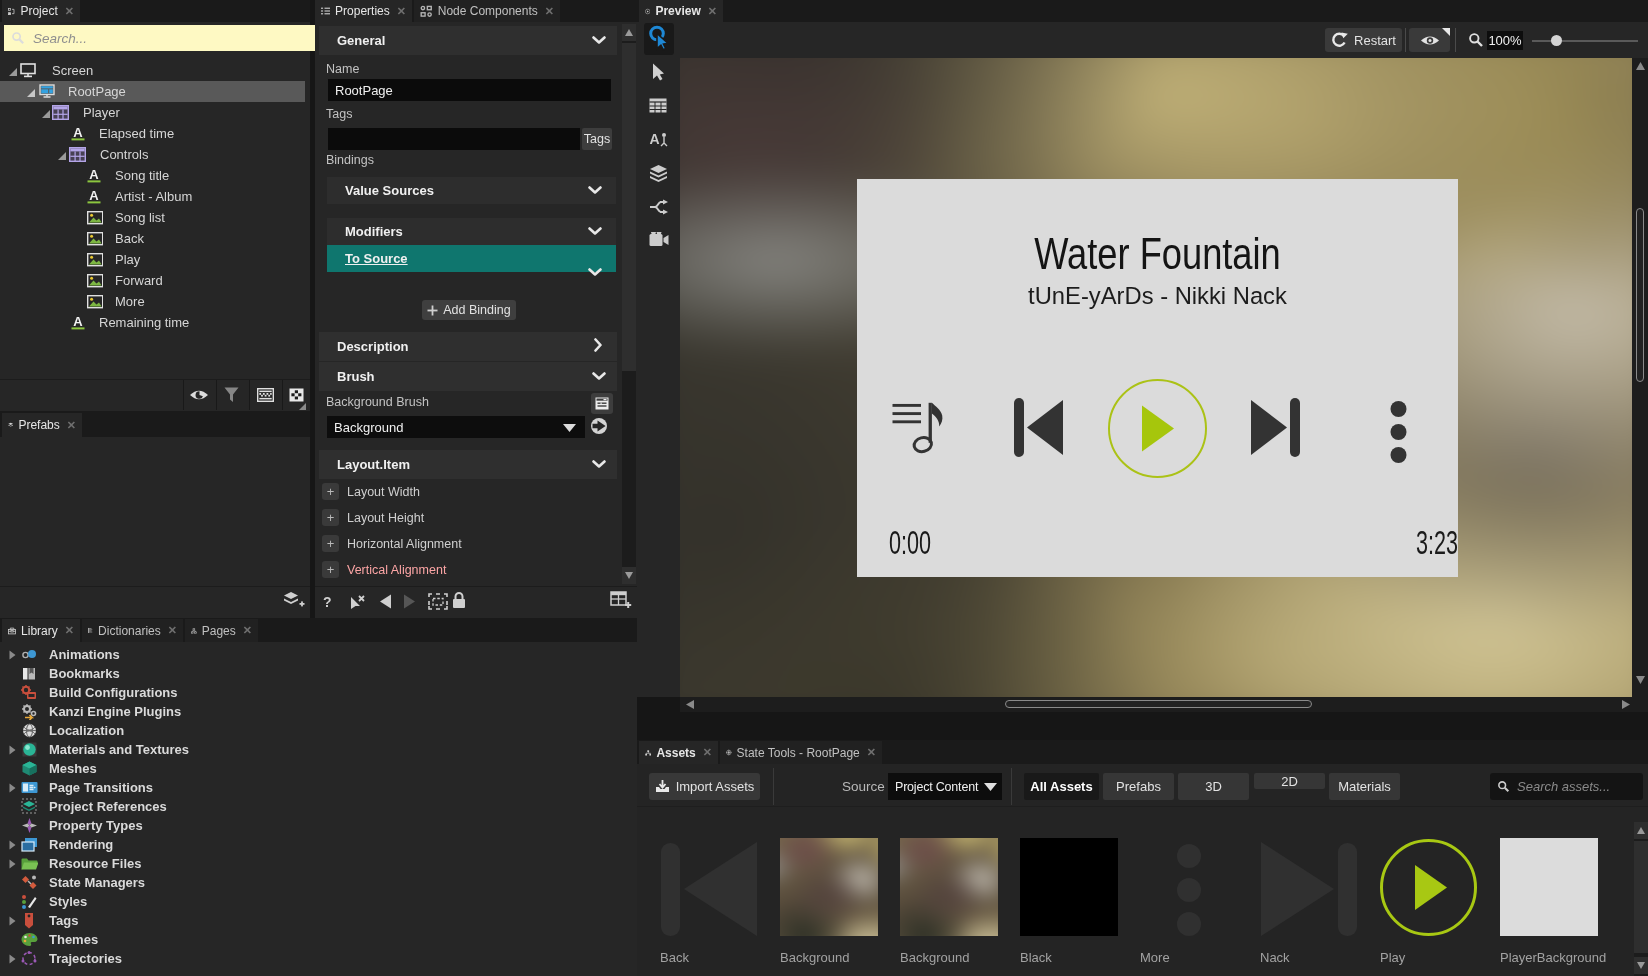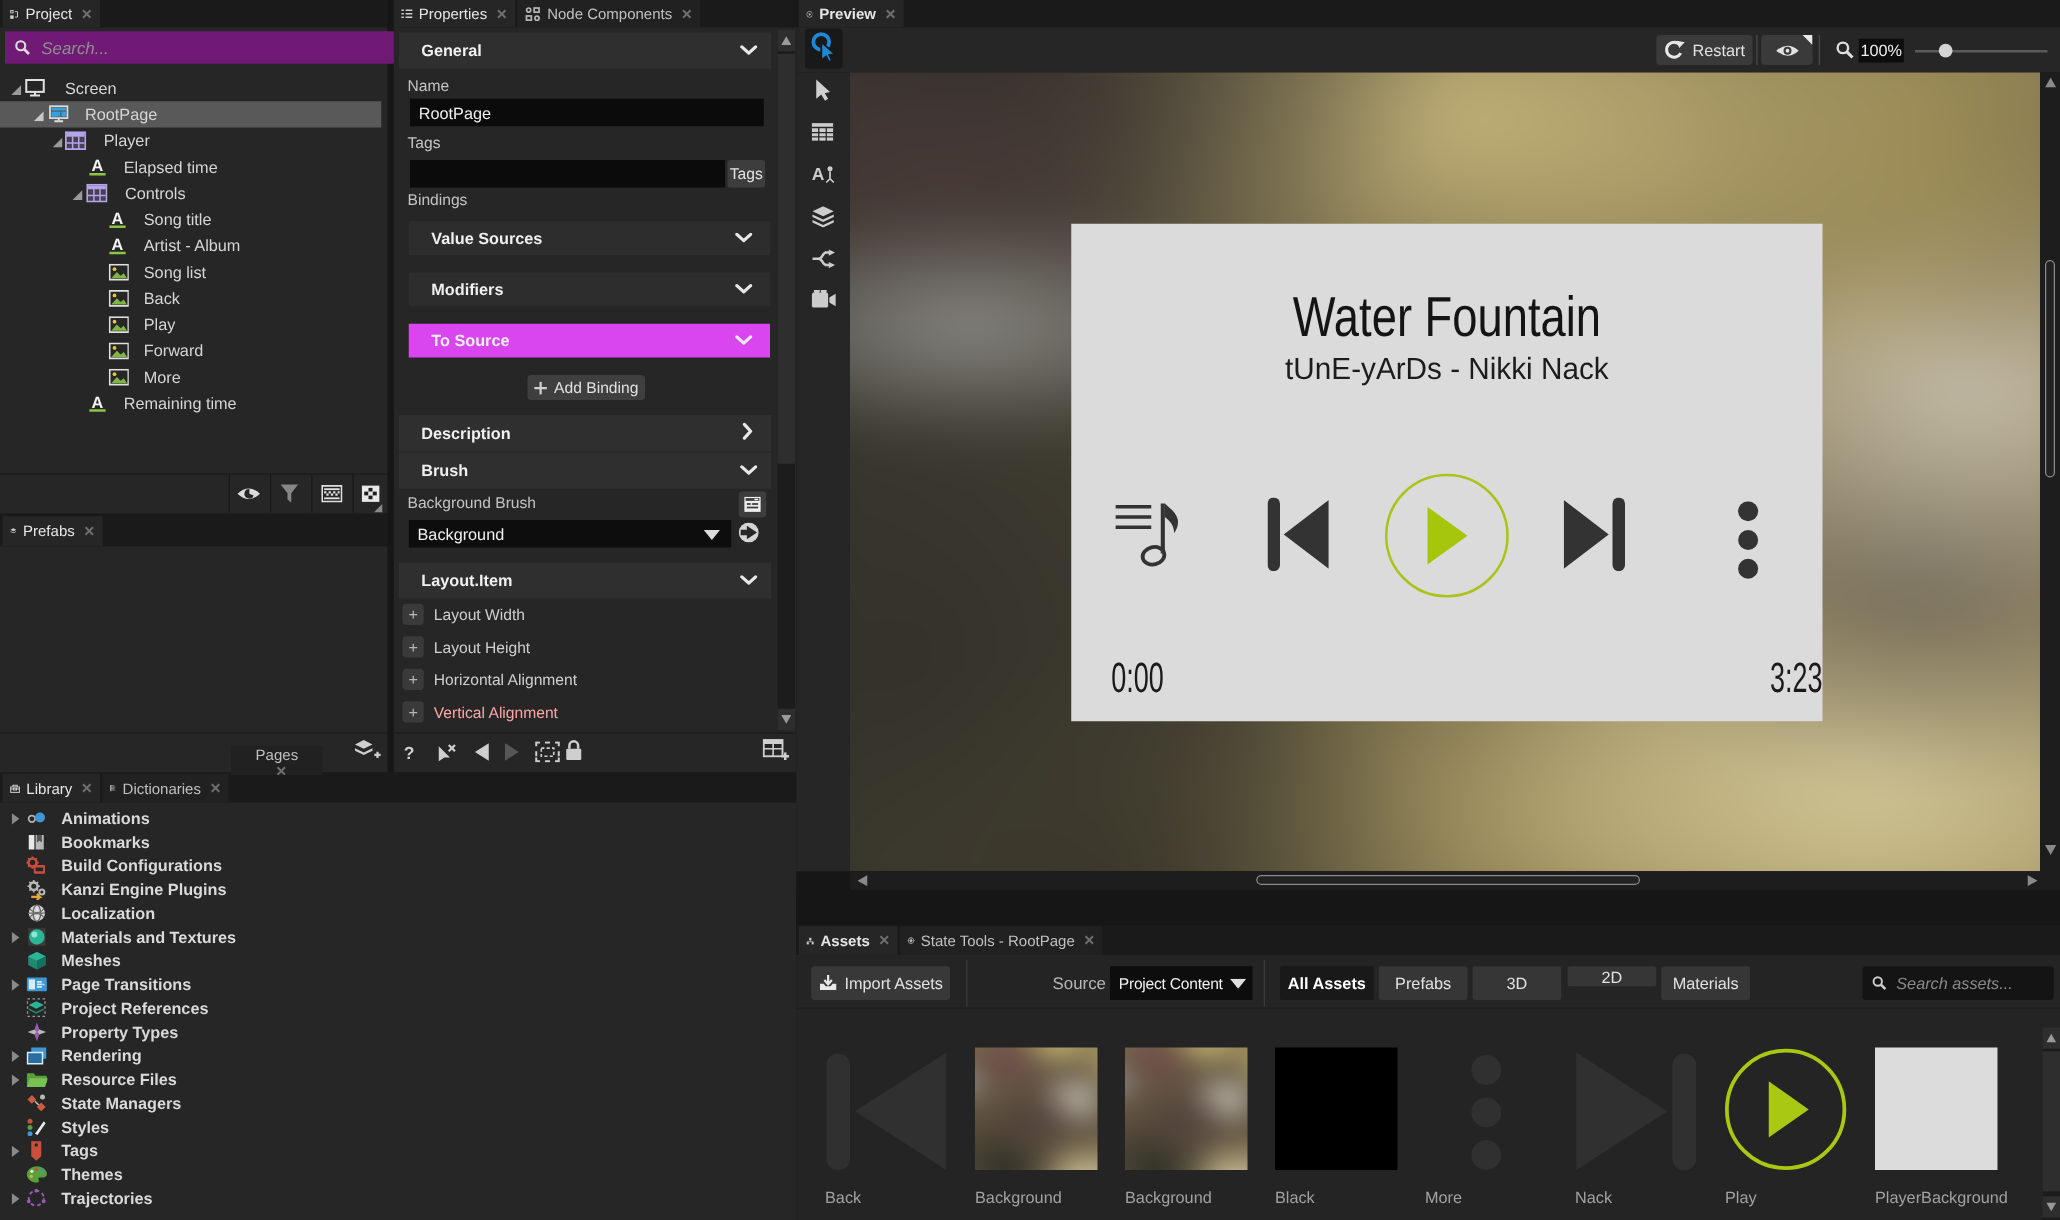--- a/index.html
+++ b/index.html
@@ -26,21 +26,21 @@
       <g fill="none" stroke="#cfcfcf" stroke-width="1.3">
         <rect x="1" y="1" width="3.4" height="3.4"></rect>
         <rect x="1" y="8.6" width="3.4" height="3.4" fill="#cfcfcf"></rect>
         <path d="M7 2.7h3.5v7.6H7"></path>
       </g>
     </svg>
   Project<span class="x">✕</span>
 </div>
 <div class="abs panel" style="left:0;top:22px;width:310px;height:357px;"></div>
 
-<div class="inp" style="left:4px;top:25px;width:323px;height:26px;background:#701a75;">
+<div class="inp" style="left:4px;top:25px;width:323px;height:26px;background:#fef9c3;">
   <svg width="14" height="14" viewBox="0 0 14 14" style="margin-right:8px;">
       <circle cx="5.6" cy="5.6" r="3.6" fill="none" stroke="#dcdcdc" stroke-width="1.7"></circle>
       <line x1="8.4" y1="8.4" x2="12.2" y2="12.2" stroke="#dcdcdc" stroke-width="2.2"></line>
     </svg>
   <span style="color:#8f8f8f;font-style:italic;font-size:13.5px;">Search...</span>
 </div>
 
 <svg class="abs" width="0" height="0">
     <defs>
 <g id="i-monitor">
@@ -288,21 +288,21 @@
 <div class="btn" style="left:582px;top:128px;width:30px;height:22px;border-radius:2px;">Tags</div>
 <div class="lbl" style="left:326px;top:153px;">Bindings</div>
 <div class="sechdr" style="left:327px;width:289px;top:177px;height:27px;background:#2d2d2d;">Value Sources</div>
     <svg class="abs" style="left:588px;top:186px;" width="14" height="9">
       <use href="#chev-dn"></use>
     </svg>
 <div class="sechdr" style="left:327px;width:289px;top:218px;height:27px;background:#2d2d2d;">Modifiers</div>
     <svg class="abs" style="left:588px;top:227px;" width="14" height="9">
       <use href="#chev-dn"></use>
     </svg>
-<div class="sechdr" style="left:327px;width:289px;top:259px;height:27px;background:#d946ef;">To Source</div>
+<div class="sechdr" style="left:327px;width:289px;top:245px;height:27px;background:#0f766e;text-decoration:underline;">To Source</div>
     <svg class="abs" style="left:588px;top:268px;" width="14" height="9">
       <use href="#chev-dn"></use>
     </svg>
 <div class="btn" style="left:422px;top:300px;width:94px;height:20px;background:#3f3f3f;">
   <svg width="11" height="11" viewBox="0 0 11 11" style="margin-right:5px;">
         <rect x="4.6" y="0.5" width="1.8" height="10" fill="#cfcfcf"></rect>
         <rect x="0.5" y="4.6" width="10" height="1.8" fill="#cfcfcf"></rect>
       </svg>Add Binding</div>
 <div class="sechdr" style="top:332px;">Description</div>
     <svg class="abs" style="left:594px;top:338px;" width="9" height="14">
@@ -396,21 +396,21 @@
       <g stroke="#b5b5b5" stroke-width="1.5">
         <line x1="0" y1="1.5" x2="9" y2="1.5"></line>
         <line x1="0" y1="4.5" x2="11" y2="4.5"></line>
         <line x1="0" y1="7.5" x2="9" y2="7.5"></line>
         <line x1="0" y1="10.5" x2="11" y2="10.5"></line>
         <line x1="1.5" y1="0" x2="1.5" y2="13" stroke-width="2.2"></line>
       </g>
     </svg>
   Dictionaries<span class="x">✕</span>
 </div>
-<div class="tab inactive" style="left:185px;top:597px;height:23px;width:73px;flex-direction:column;">
+<div class="tab inactive" style="left:185px;top:619px;height:23px;width:73px;">
   <svg width="13" height="12" viewBox="0 0 13 12" style="margin-right:5px;">
       <g fill="none" stroke="#b5b5b5" stroke-width="1.4">
         <rect x="4.5" y="0.8" width="4" height="3"></rect>
         <rect x="0.8" y="8" width="4" height="3"></rect>
         <rect x="8.2" y="8" width="4" height="3"></rect>
         <path d="M6.5 3.8v2.2M2.8 8V6h7.4v2"></path>
       </g>
     </svg>
   Pages<span class="x">✕</span>
 </div>

